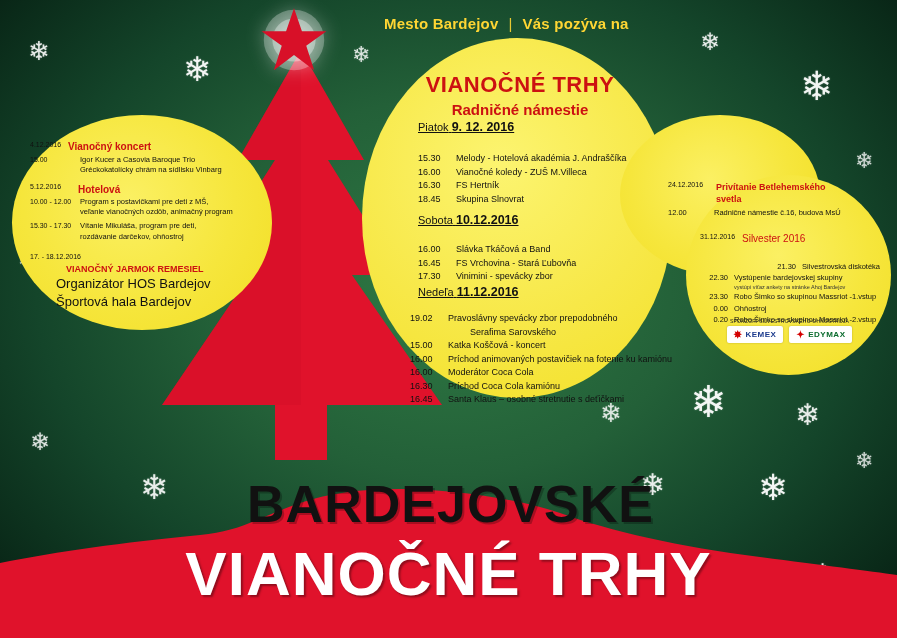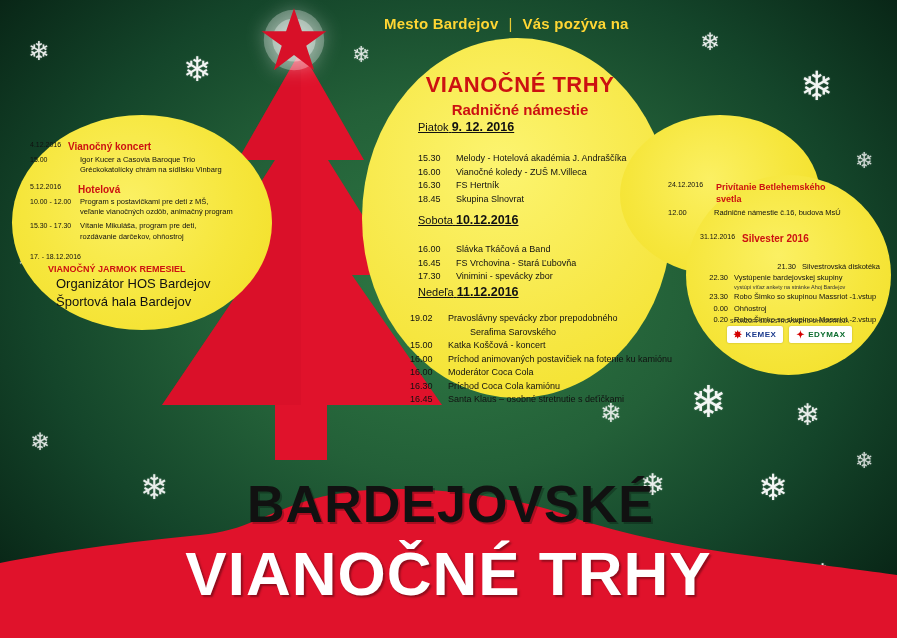--- a/index.html
+++ b/index.html
@@ -230,21 +230,21 @@
   
   .r2-block {
     left: 700px;
     top: 232px;
     width: 180px;
     font-size: 7.5px;
     line-height: 1.4;
   }
   .r2-block .head {
     font-size: 10px;
-    font-weight: bold;
+    font-weight: normal;
     color: #cc1111;
     margin-left: 42px;
   }
   .r2-block .row {
     display: flex;
     gap: 6px;
     margin-top: 1px;
   }
   .r2-block .row .t {
     width: 28px;
@@ -394,21 +394,21 @@
     </div>
     <div class="row" style="margin-top:4px;">
       <div class="t">15.30 - 17.30</div>
       <div class="d">
         <div>Vítanie Mikuláša, program pre deti,</div>
         <div>rozdávanie darčekov, ohňostroj</div>
       </div>
     </div>
 
     <div class="dateline" style="margin-top:10px;">17. - 18.12.2016</div>
-    <div class="head" style="margin-top:2px;margin-left:18px;font-size:9px;">VIANOČNÝ JARMOK REMESIEL</div>
+    <div class="head" style="margin-top:2px;margin-left:36px;font-size:9px;">VIANOČNÝ JARMOK REMESIEL</div>
     <div class="subline" style="margin-left:26px;">Organizátor HOS Bardejov</div>
     <div class="subline" style="margin-left:26px;">Športová hala Bardejov</div>
   </div>
 
   <div class="txt center-title">
     <div class="t1">VIANOČNÉ TRHY</div>
     <div class="t2">Radničné námestie</div>
   </div>
 
   <div class="day" style="left:418px; top:120px;">

